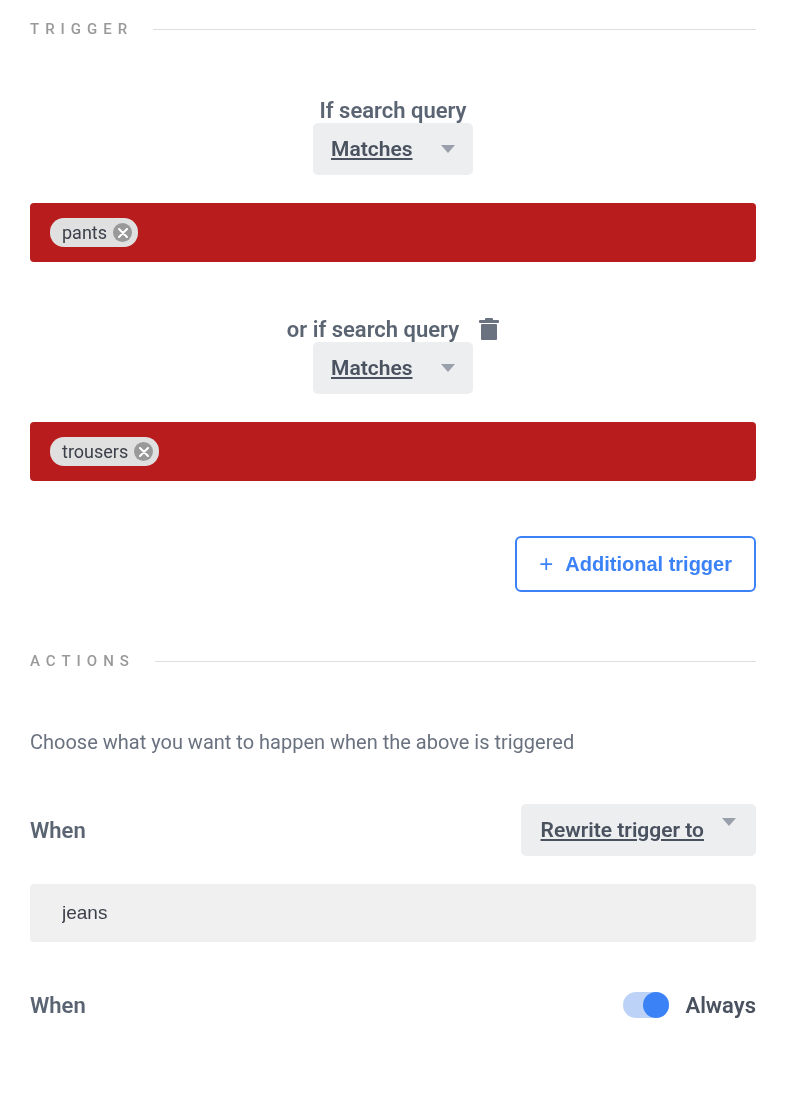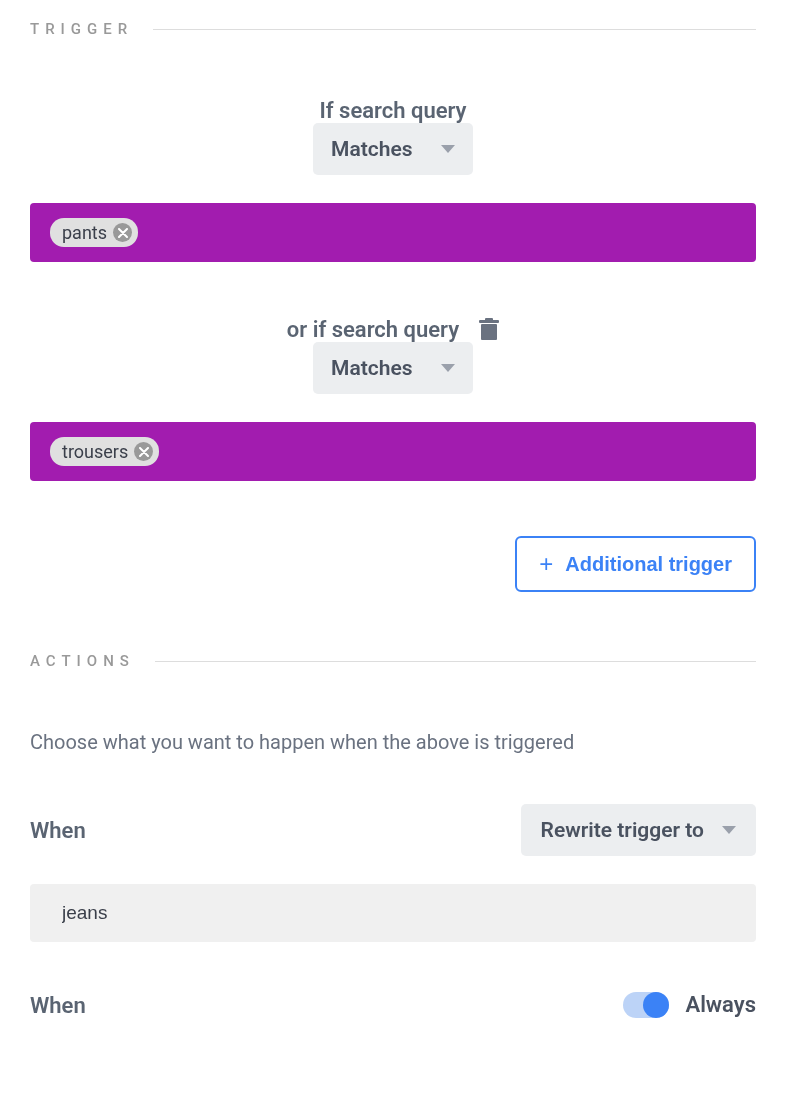--- a/index.html
+++ b/index.html
@@ -51,30 +51,31 @@
     align-items: center;
     gap: 18px;
     cursor: pointer;
     min-width: 160px;
     justify-content: space-between;
   }
   .select-text {
     font-size: 21px;
     font-weight: 600;
     color: #4a5260;
+    text-decoration: underline;
   }
   .chevron {
     width: 0;
     height: 0;
     border-left: 7px solid transparent;
     border-right: 7px solid transparent;
     border-top: 8px solid #9aa0ab;
   }
   .tag-container {
-    background: #a21caf;
+    background: #b91c1c;
     border-radius: 4px;
     padding: 15px 20px;
     margin-bottom: 55px;
     display: flex;
     align-items: center;
     gap: 8px;
   }
   .tag {
     display: inline-flex;
     align-items: center;
@@ -135,42 +136,42 @@
     display: flex;
     align-items: center;
     justify-content: space-between;
     margin-bottom: 28px;
   }
   .then-select {
     background: #eceef0;
     border-radius: 5px;
     padding: 14px 20px;
     display: flex;
-    align-items: center;
+    align-items: flex-start;
     gap: 18px;
     cursor: pointer;
   }
   .value-input {
     background: #f0f0f0;
     border-radius: 4px;
     padding: 18px 32px;
     font-size: 19px;
     color: #3a3f4a;
     margin-bottom: 50px;
     border: none;
     width: 100%;
   }
   .when-row {
     display: flex;
     align-items: center;
     justify-content: space-between;
   }
   .when-right {
     display: flex;
-    align-items: flex-start;
+    align-items: center;
     gap: 16px;
   }
   .toggle {
     width: 46px;
     height: 26px;
     background: #bcd3f7;
     border-radius: 13px;
     position: relative;
     cursor: pointer;
   }

